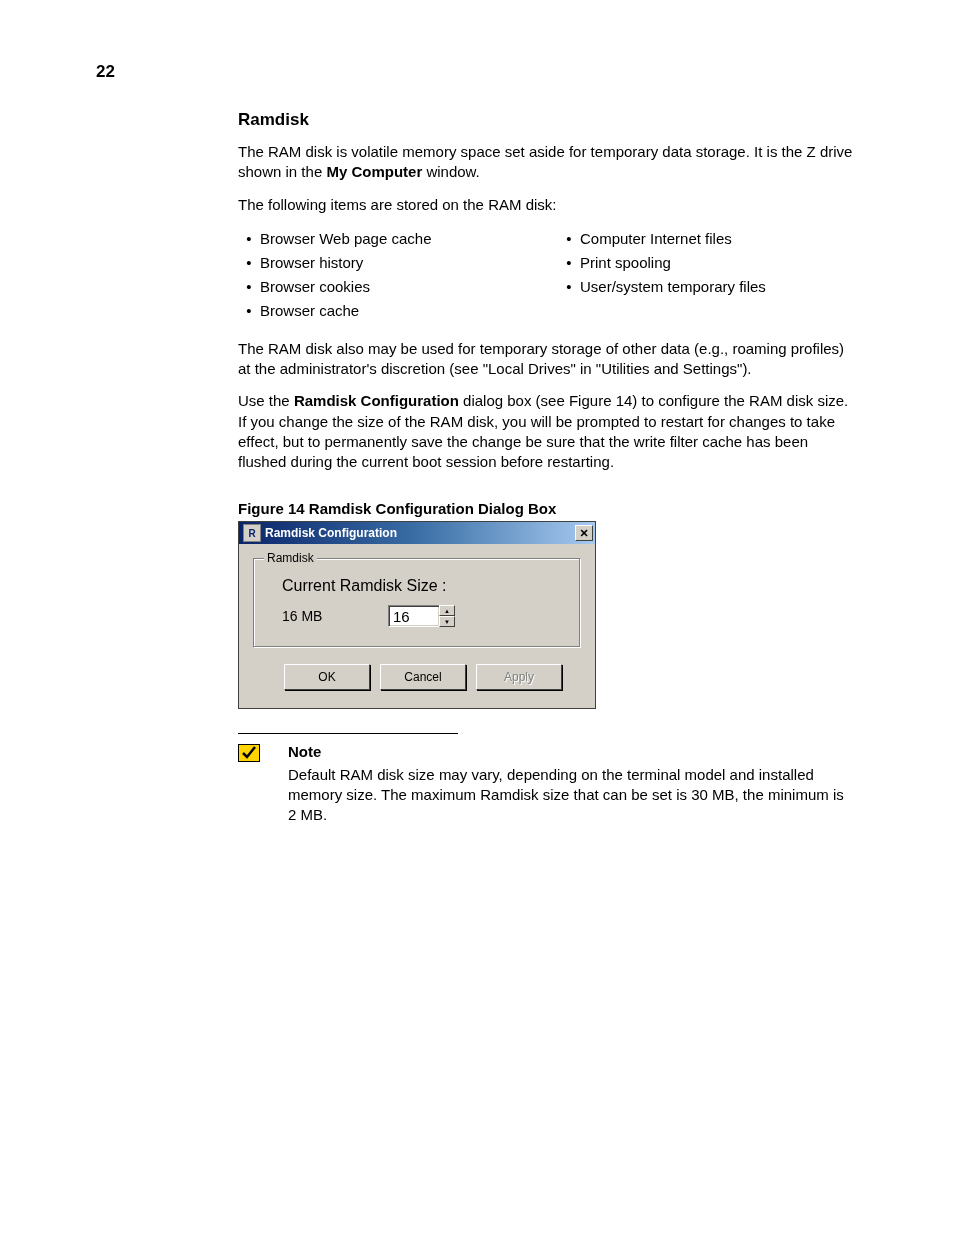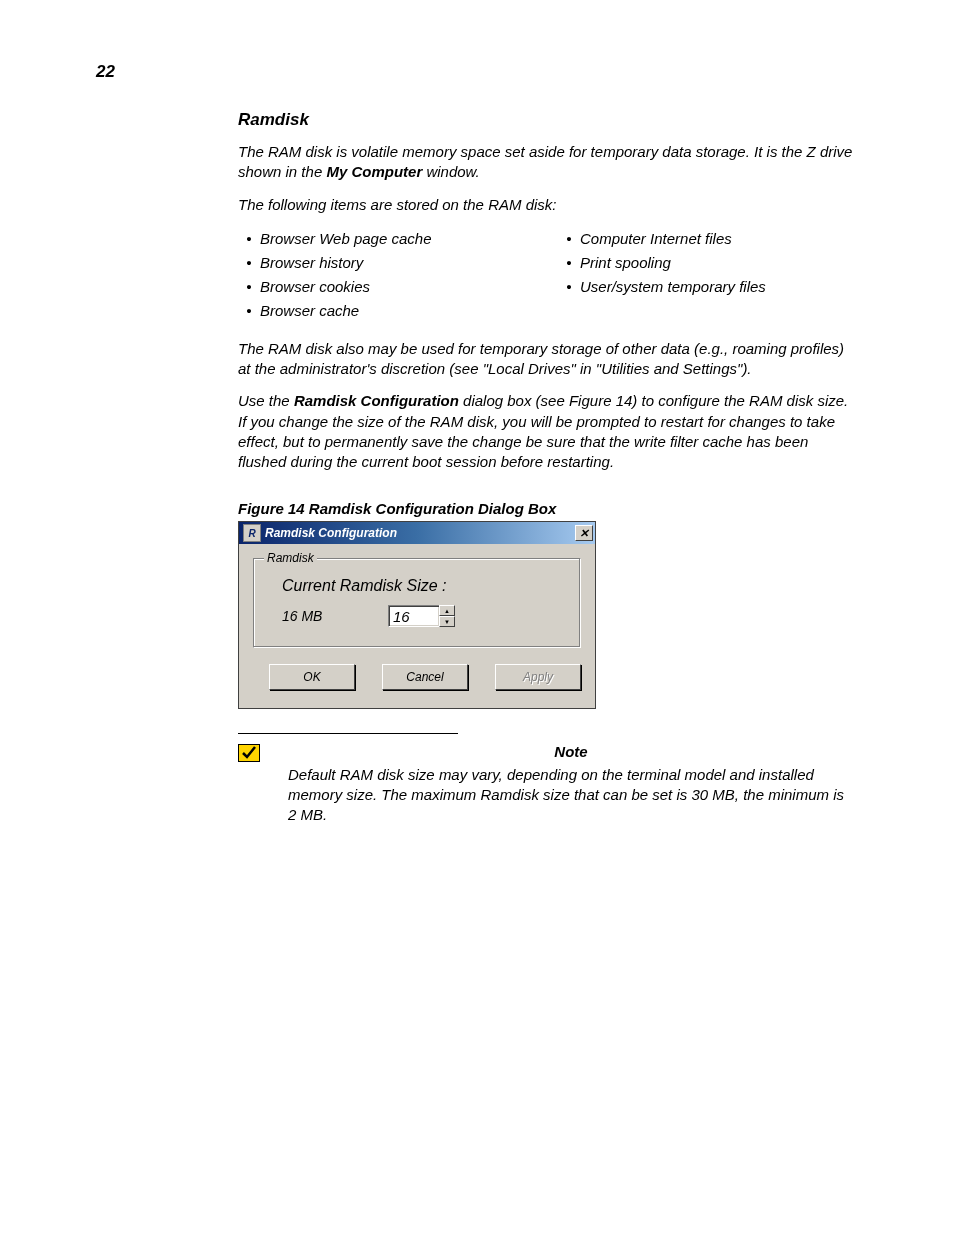--- a/index.html
+++ b/index.html
@@ -7,21 +7,20 @@
     padding: 0;
     background: #ffffff;
     font-family: Arial, Helvetica, sans-serif;
     color: #000;
   }
   .page {
     width: 954px;
     height: 882px;
     position: relative;
     box-sizing: border-box;
-    font-style: italic;
   }
   .page-number {
     position: absolute;
     top: 62px;
     left: 96px;
     font-weight: bold;
     font-size: 17px;
   }
   .content {
     position: absolute;
@@ -183,22 +182,22 @@
     border-bottom: 1px solid #404040;
     background: #d4d0c8;
     display: flex;
     align-items: center;
     justify-content: center;
     font-size: 6px;
     line-height: 1;
   }
   .dlg-buttons {
     display: flex;
-    gap: 27px;
-    justify-content: flex-end;
+    gap: 10px;
+    justify-content: center;
     padding-left: 12px;
   }
   .dlg-button {
     width: 84px;
     height: 24px;
     background: #d4d0c8;
     border-top: 1px solid #fff;
     border-left: 1px solid #fff;
     border-right: 1px solid #404040;
     border-bottom: 1px solid #404040;
@@ -240,21 +239,20 @@
     left: 2px;
   }
   .note-body {
     flex: 1;
     font-size: 15px;
     line-height: 1.35;
   }
   .note-label {
     font-weight: bold;
     margin-bottom: 2px;
-    text-align: center;
   }
 </style>
 </head>
 <body>
 
 <div class="page">
 
   <div class="page-number">22</div>
 
   <div class="content">

